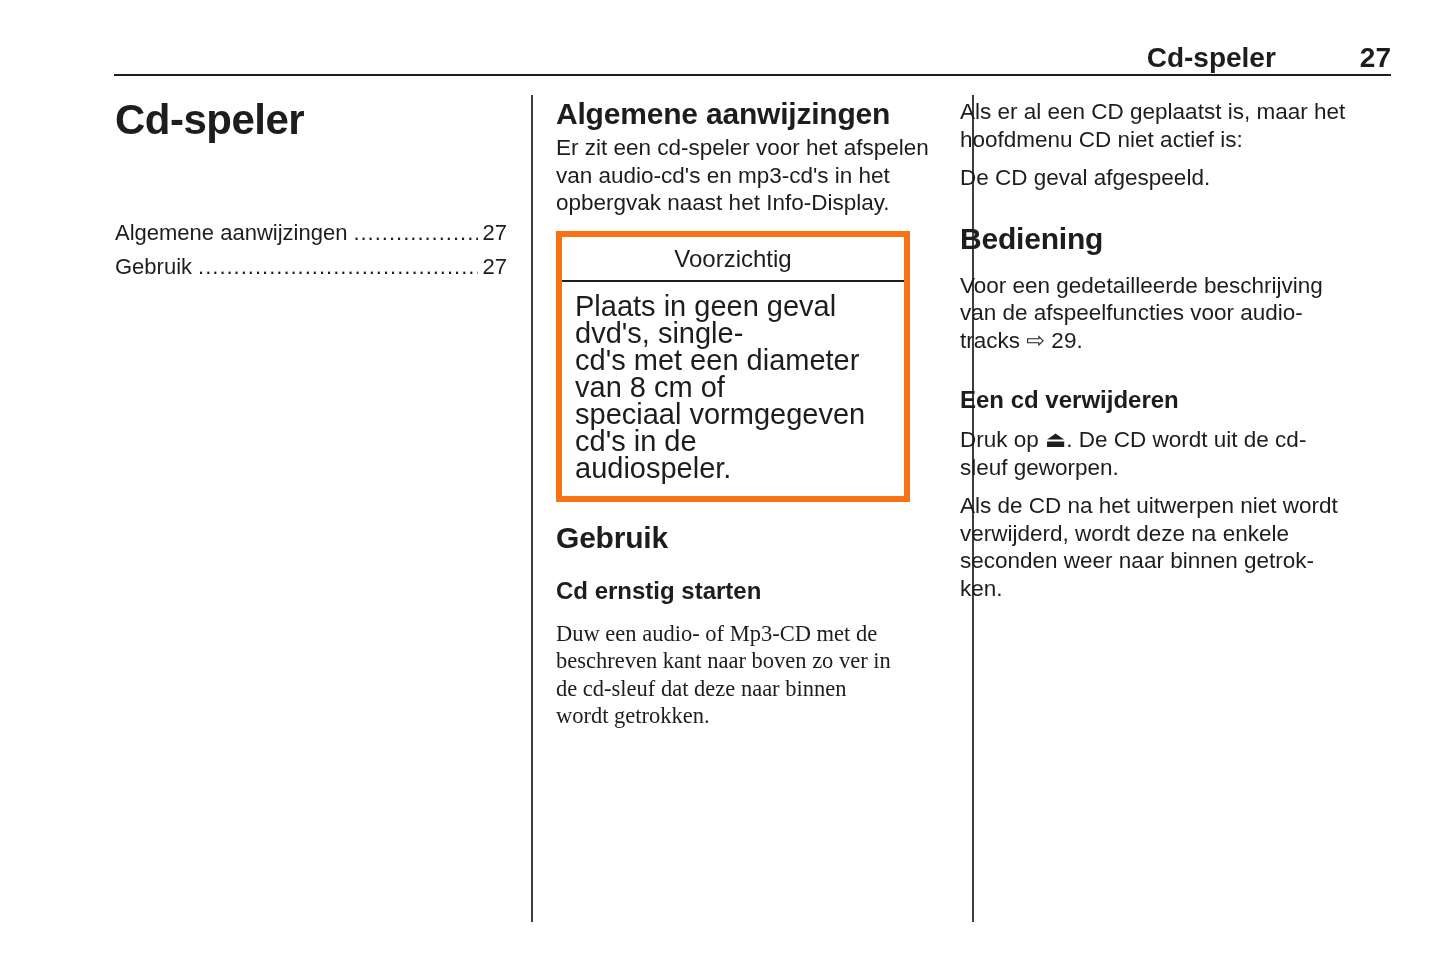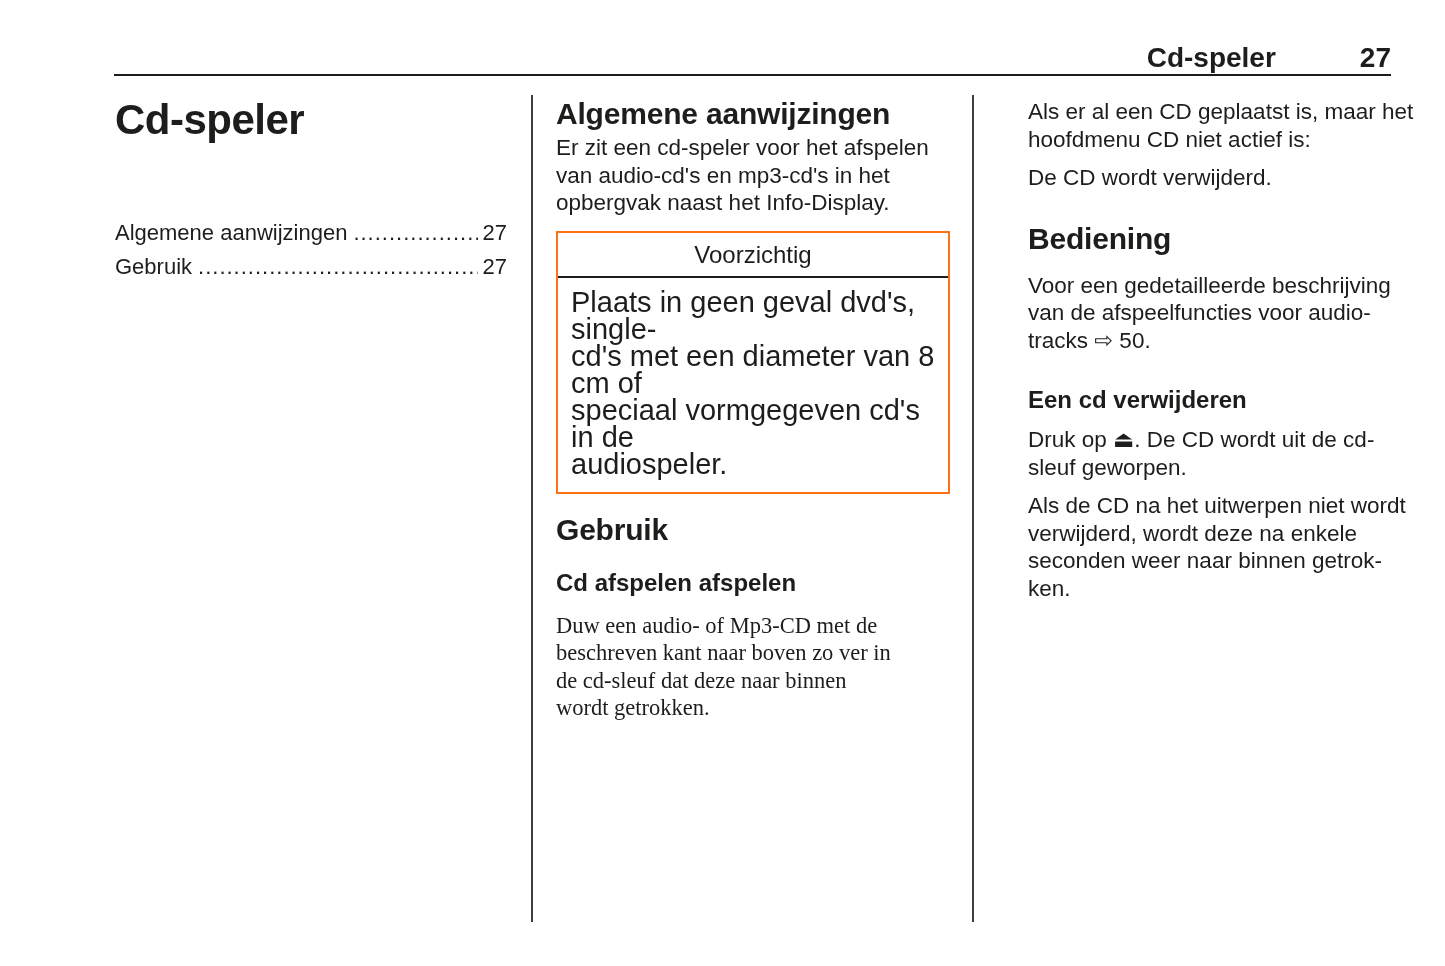--- a/index.html
+++ b/index.html
@@ -30,21 +30,21 @@
     position: absolute; top: 95px; height: 827px; width: 2px;
     background: #3d3d3d;
   }
   .divider-1 { left: 531px; }
   .divider-2 { left: 972px; }
 
   
   .col { position: absolute; top: 96px; }
   .col-left  { left: 115px; width: 392px; }
   .col-mid   { left: 556px; width: 394px; }
-  .col-right { left: 1028px; width: 397px; }
+  .col-right { left: 960px; width: 397px; }
 
   
   .chapter-title {
     font-size: 42px; font-weight: bold; line-height: 48px;
     letter-spacing: -0.5px; margin: 0;
   }
   .toc { margin-top: 72px; font-size: 22px; }
   .toc-row { display: flex; align-items: baseline; line-height: 34px; }
   .toc-label { white-space: nowrap; }
   .toc-dots {
@@ -56,21 +56,21 @@
   
   .h2 { font-size: 30px; font-weight: bold; line-height: 36px; margin: 0; letter-spacing: -0.2px; }
   .h3 { font-size: 24px; font-weight: bold; line-height: 30px; margin: 22px 0 0; }
   .para {
     font-size: 22.5px; line-height: 27.5px; margin: 11px 0 0;
     white-space: pre-line;
   }
 
   
   .caution-box {
-    margin-top: 14px; border: 2px solid #f97316; width: 394px;
+    margin-top: 14px; border: 6px solid #f97316; width: 354px;
   }
   .caution-title {
     text-align: center; font-size: 24px; line-height: 26px;
     padding: 9px 0 8px; border-bottom: 2px solid #1d1d1b;
   }
   .caution-body { padding: 2px 13px 14px; }
   .caution-body .para { font-size: 29px; line-height: 27px; margin-top: 9px; }
 
   
   .col-mid .h2.second { margin-top: 18px; }
@@ -122,36 +122,36 @@
     <div class="caution-title">Voorzichtig</div>
     <div class="caution-body">
       <p class="para">Plaats in geen geval dvd's, single-
 cd's met een diameter van 8 cm of
 speciaal vormgegeven cd's in de
 audiospeler.</p>
     </div>
   </div>
 
   <h2 class="h2 second">Gebruik</h2>
-  <h3 class="h3">Cd afspelen afspelen</h3>
+  <h3 class="h3">Cd ernstig starten</h3>
   <p class="para body-gap">Duw een audio- of Mp3-CD met de
 beschreven kant naar boven zo ver in
 de cd-sleuf dat deze naar binnen
 wordt getrokken.</p>
 </div>
 
 <div class="col col-right">
   <p class="para first">Als er al een CD geplaatst is, maar het
 hoofdmenu CD niet actief is:</p>
-  <p class="para">De CD wordt verwijderd.</p>
+  <p class="para">De CD geval afgespeeld.</p>
 
   <h2 class="h2">Bediening</h2>
   <p class="para after-head">Voor een gedetailleerde beschrijving
 van de afspeelfuncties voor audio-
-tracks ⇨ 50.</p>
+tracks ⇨ 29.</p>
 
   <h3 class="h3">Een cd verwijderen</h3>
   <p class="para body-gap">Druk op ⏏. De CD wordt uit de cd-
 sleuf geworpen.</p>
   <p class="para">Als de CD na het uitwerpen niet wordt
 verwijderd, wordt deze na enkele
 seconden weer naar binnen getrok-
 ken.</p>
 </div>
 

